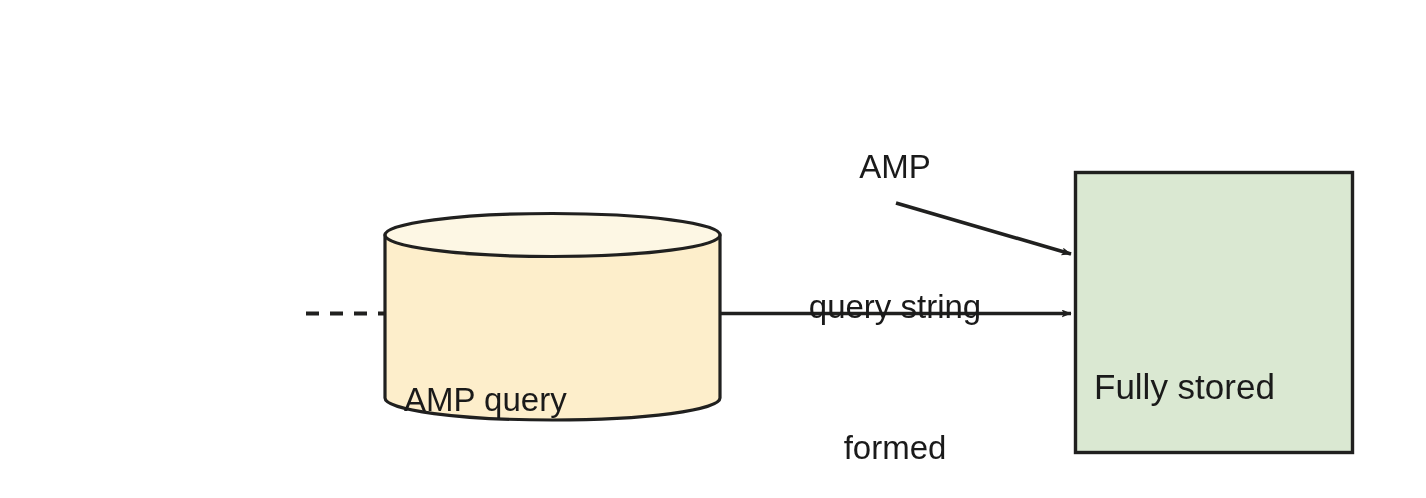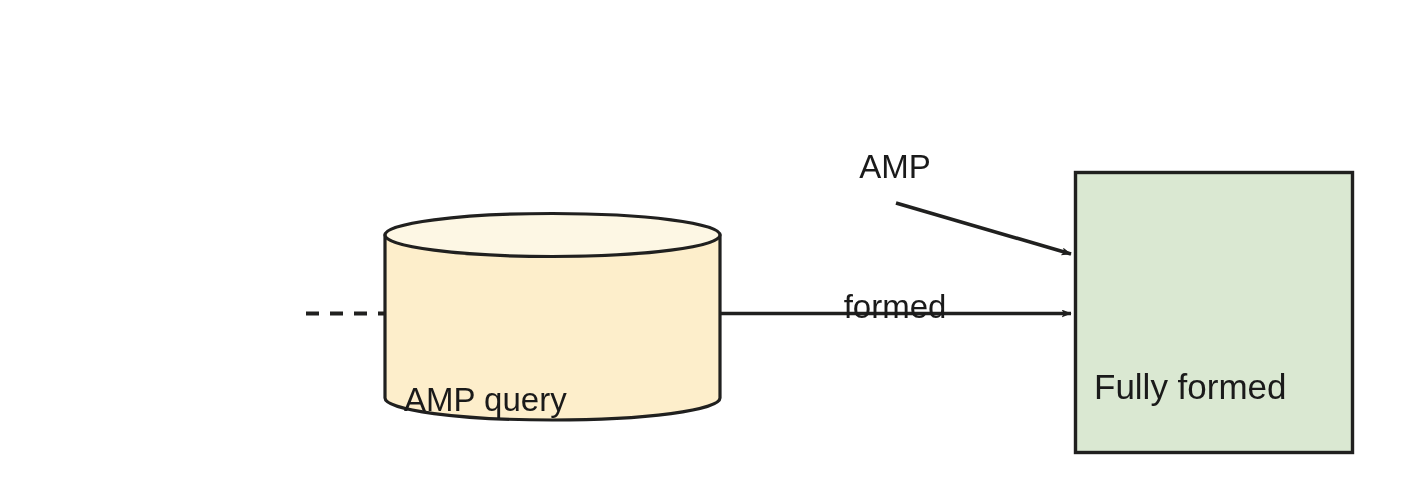--- a/index.html
+++ b/index.html
@@ -78,26 +78,27 @@
     <line x1="719" y1="313.5" x2="1071" y2="313.5" stroke="#20201f" stroke-width="3.6" marker-end="url(#arrow-solid)"></line>
 
     <line x1="896" y1="203" x2="1071" y2="254" stroke="#20201f" stroke-width="3.6" marker-end="url(#arrow-solid)"></line>
 
     <rect x="1075.5" y="172.5" width="277" height="280" fill="#dae8d2" stroke="#20201f" stroke-width="3.4"></rect>
   </svg>
 
 
   <div class="txt label-top">
     <div>AMP</div>
+    <div>query string</div>
     <div>formed</div>
   </div>
 
   <div class="txt cyl-text">
     <div>AMP query</div>
     
   </div>
 
   <div class="txt box-text">
-    <div>Fully formed</div>
+    <div>Fully stored</div>
     
   </div>
 
 </div>
 
 </body></html>

